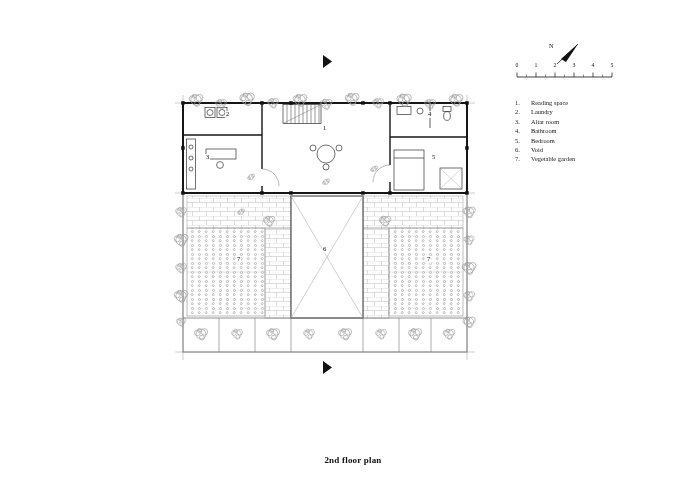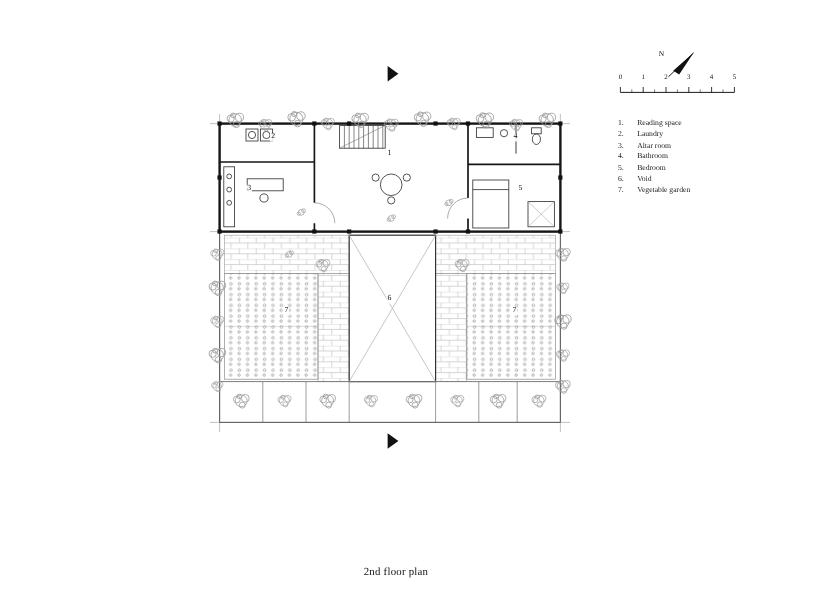--- a/index.html
+++ b/index.html
@@ -15,22 +15,22 @@
   .legend{position:absolute;left:515px;top:98px;width:120px;font-size:6.4px;color:#1a1a1a;z-index:5;}
   .legend-row{display:flex;height:9.4px;line-height:9.4px;}
   .legend-num{width:16px;flex:0 0 16px;}
   .legend-label{flex:1;}
   .scale-num{
     position:absolute;top:63px;width:10px;text-align:center;
     font-size:5.8px;line-height:1;color:#111;z-index:5;
   }
   .north-label{position:absolute;left:549px;top:43px;font-size:6.2px;line-height:1;color:#111;z-index:5;}
   .sheet-title{
-    position:absolute;left:270px;top:455px;width:120px;text-align:center;
-    font-weight:normal;font-size:9px;letter-spacing:.2px;color:#111;z-index:5;margin-top:16px;
+    position:absolute;left:293px;top:455px;width:120px;text-align:center;
+    font-weight:bold;font-size:9px;letter-spacing:.2px;color:#111;z-index:5;
   }
 </style>
 </head>
 <body>
 
 <div class="page">
 
   <svg class="drawing" width="700" height="494" viewBox="0 0 700 494">
     <defs>
       <pattern id="brickPat" width="14" height="9" patternUnits="userSpaceOnUse">

